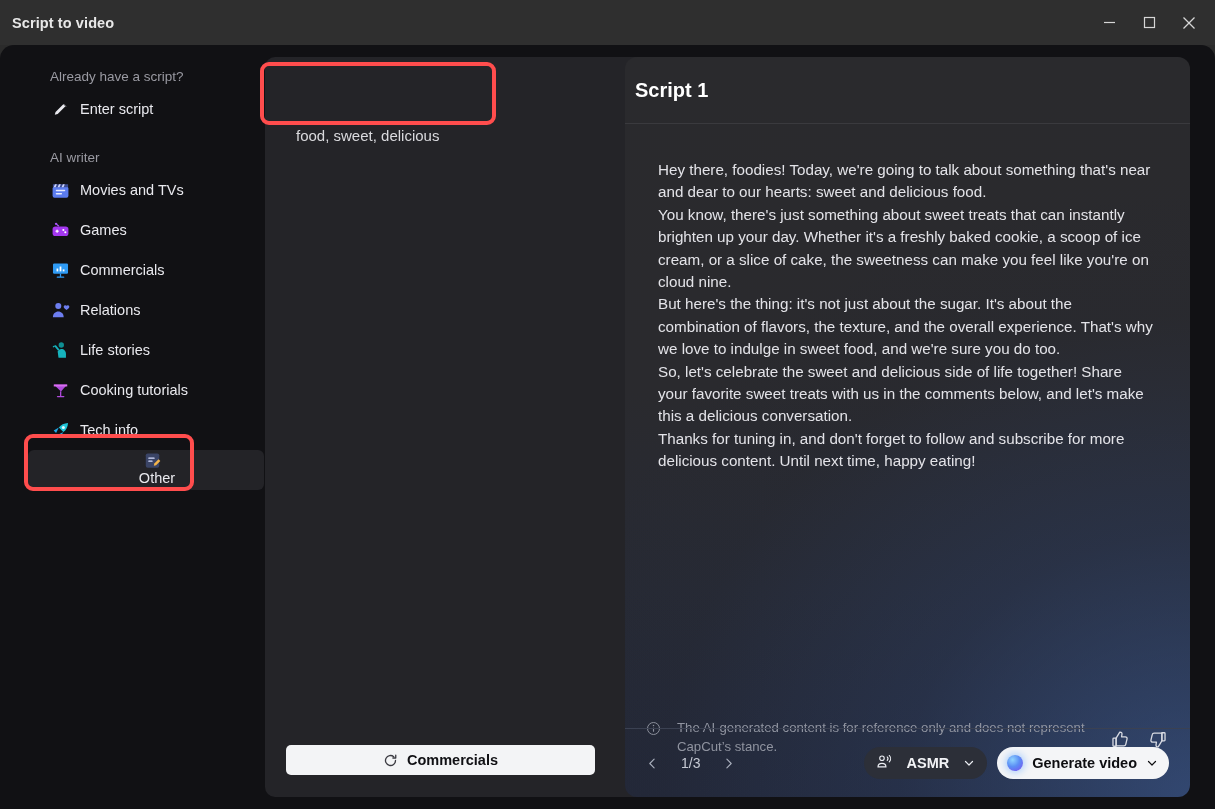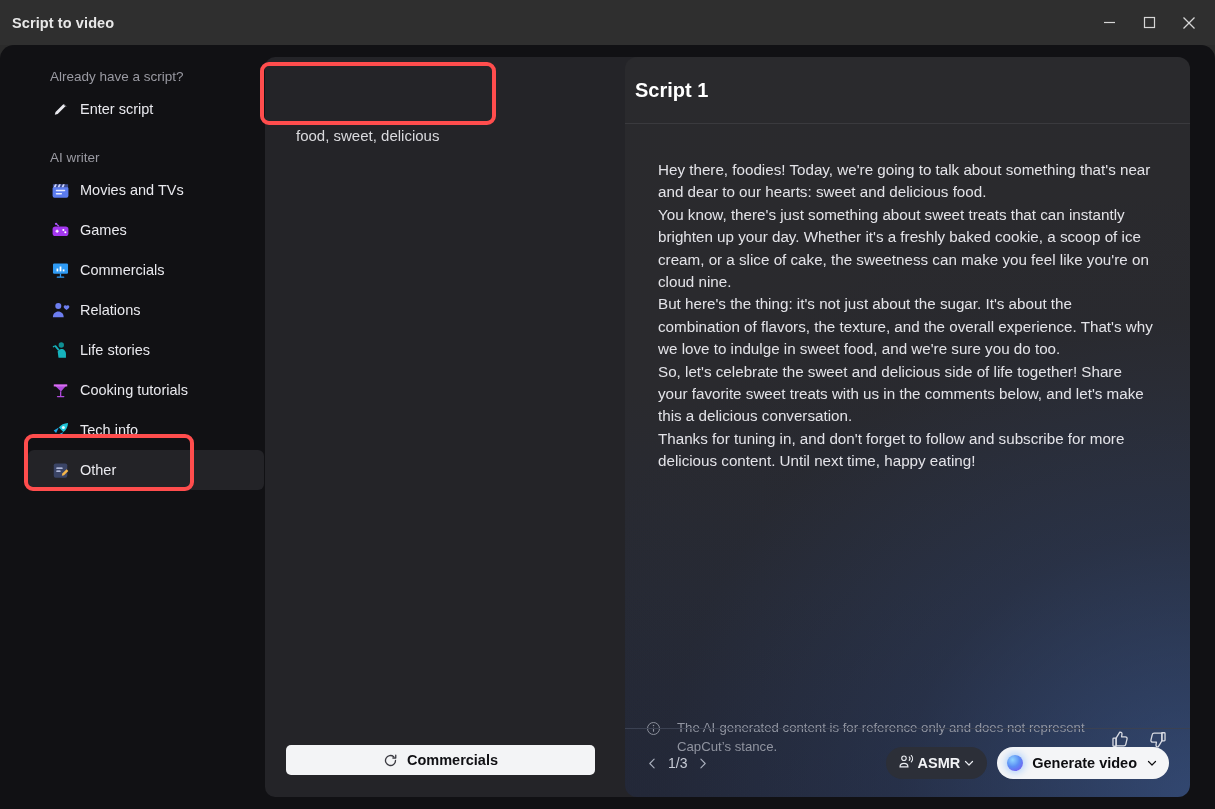--- a/index.html
+++ b/index.html
@@ -66,21 +66,21 @@
   .side-item {
     height: 40px;
     margin: 0 12px 0 12px;
     padding-left: 22px;
     display: flex; align-items: center;
     border-radius: 6px;
     cursor: pointer;
     color: #e9e9ee;
     font-size: 14.5px;
   }
-  .side-item.active { background: #232327; }
+  .side-item.active { background: #232327; flex-direction: column; }
   .side-item .ico {
     width: 20px; height: 20px;
     margin-right: 10px;
     display: flex; align-items: center; justify-content: center;
     flex: 0 0 20px;
   }
   .side-item .ico svg { display: block; }
   .side-item .lbl { white-space: nowrap; }
 
   
@@ -178,32 +178,32 @@
   .script-footer {
     position: absolute;
     left: 0; bottom: 0;
     width: 565px; height: 69px;
     border-top: 1px solid #3b4152;
     display: flex; align-items: center;
   }
   .pager {
     display: flex; align-items: center;
     margin-left: 21px;
-    gap: 9px;
+    gap: 22px;
     color: #c6cad4;
     font-size: 14px;
   }
   .pager .arrow { cursor: pointer; display: flex; align-items: center; color: #aab0bd; }
   .asmr-btn {
     margin-left: auto;
     height: 32px;
     background: #2c2f38;
     border-radius: 16px;
     display: flex; align-items: center;
-    gap: 3px;
+    gap: 14px;
     padding: 0 12px 0 11px;
     color: #f2f3f6;
     font-size: 14.5px;
     font-weight: bold;
     cursor: pointer;
   }
   .gen-btn {
     margin-left: 10px; margin-right: 21px;
     height: 32px;
     background: #f4f5f7;

